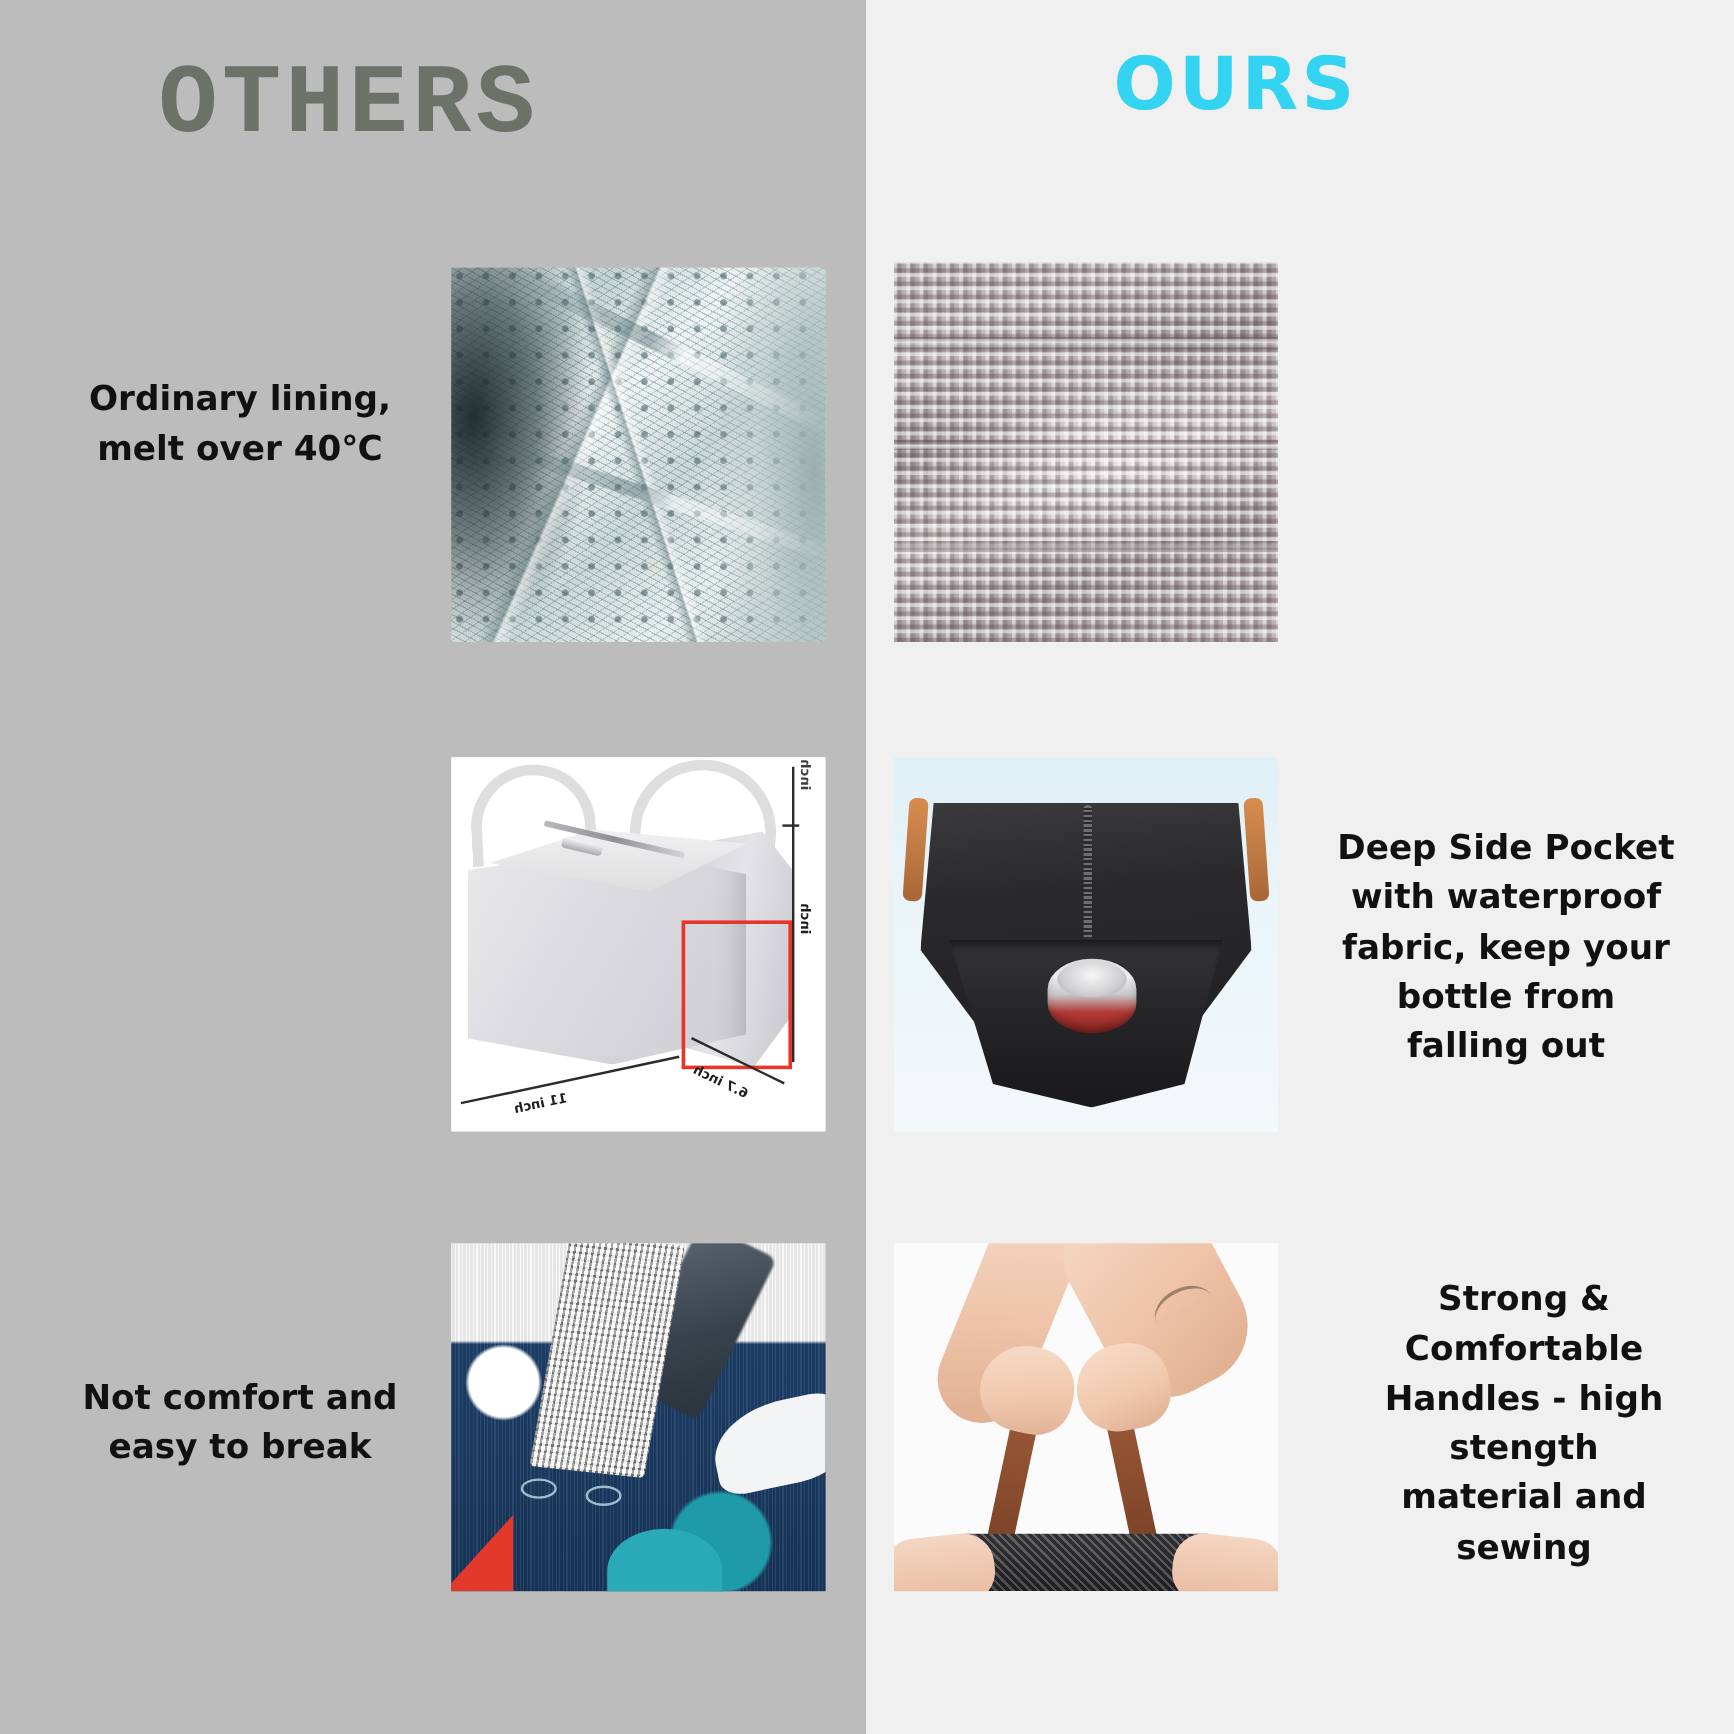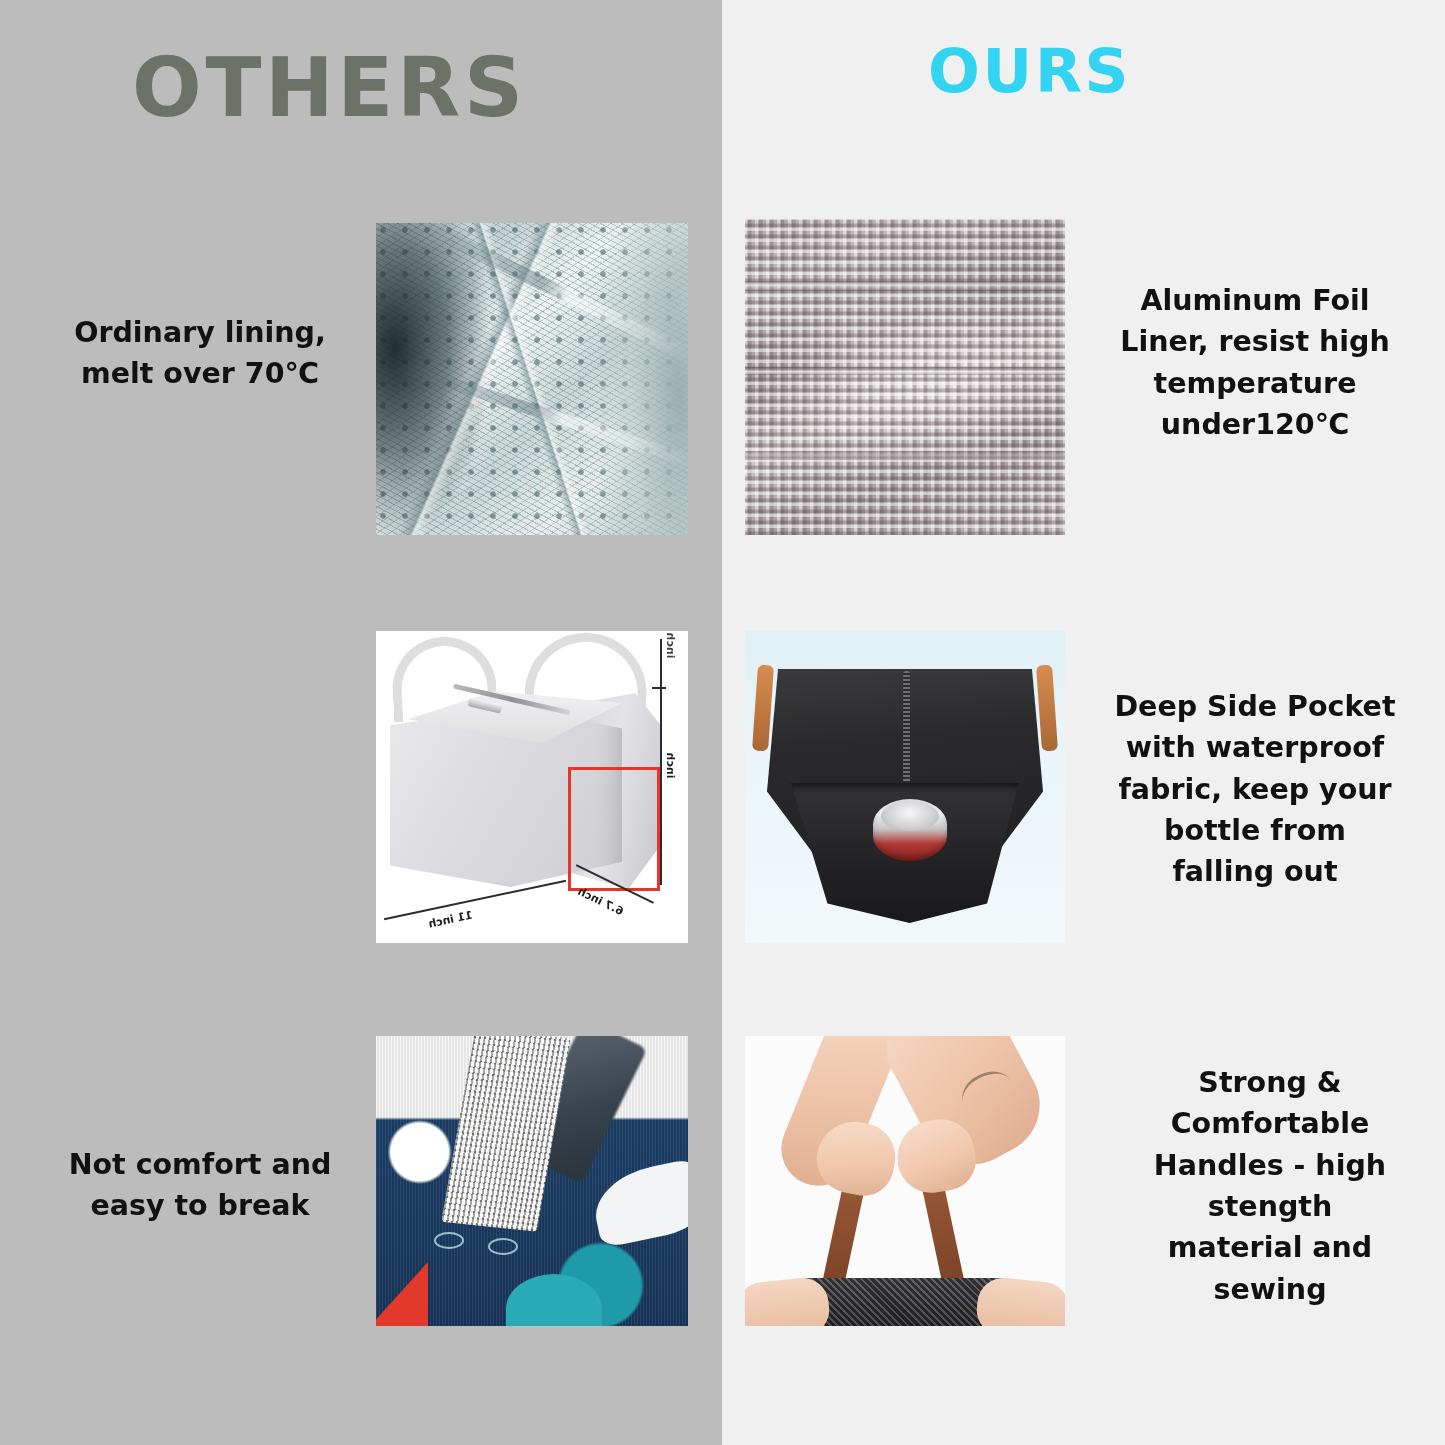--- a/index.html
+++ b/index.html
@@ -30,20 +30,21 @@
     font-weight: 700;
     letter-spacing: 0.045em;
     line-height: 1;
     white-space: nowrap;
   }
   #heading-others {
     left: 132px;
     top: 47px;
     font-size: 82px;
     color: #6d7268;
+    font-family: Liberation Mono, monospace;
   }
   #heading-ours {
     left: 928px;
     top: 40px;
     font-size: 61px;
     color: #33d3f2;
   }
 
   
   .photo {
@@ -416,26 +417,22 @@
     <div class="handle-brown hb-left"></div>
     <div class="handle-brown hb-right"></div>
     <div class="fist fist-left"></div>
     <div class="fist fist-right"></div>
     <div class="bag-bottom"></div>
     <div class="lower-hand lh-left"></div>
     <div class="lower-hand lh-right"></div>
   </div>
 
   <div class="caption cap-left" id="caption-ordinary-lining">Ordinary lining,
-melt over 70℃</div>
-
-  <div class="caption cap-right" id="caption-foil-liner">Aluminum Foil
-Liner, resist high
-temperature
-under120℃</div>
+melt over 40℃</div>
+
 
 
   <div class="caption cap-right" id="caption-deep-pocket">Deep Side Pocket
 with waterproof
 fabric, keep your
 bottle from
 falling out</div>
 
   <div class="caption cap-left" id="caption-not-comfort">Not comfort and
 easy to break</div>

